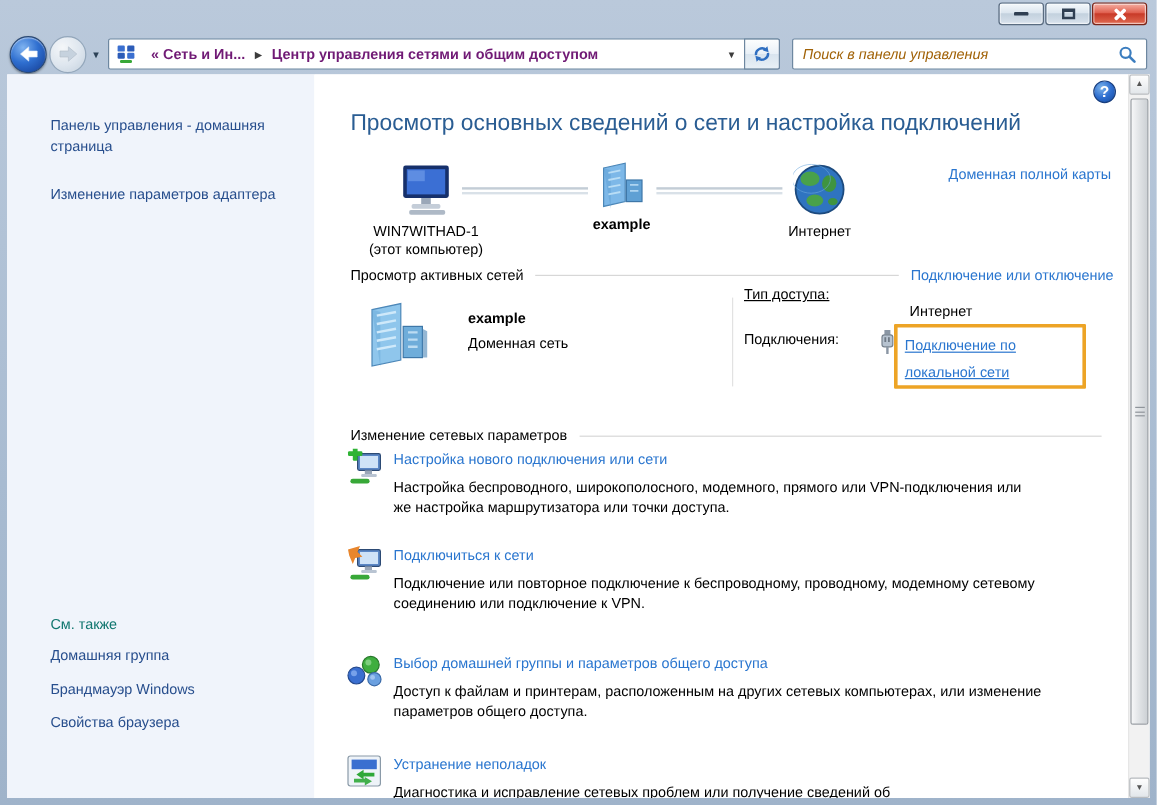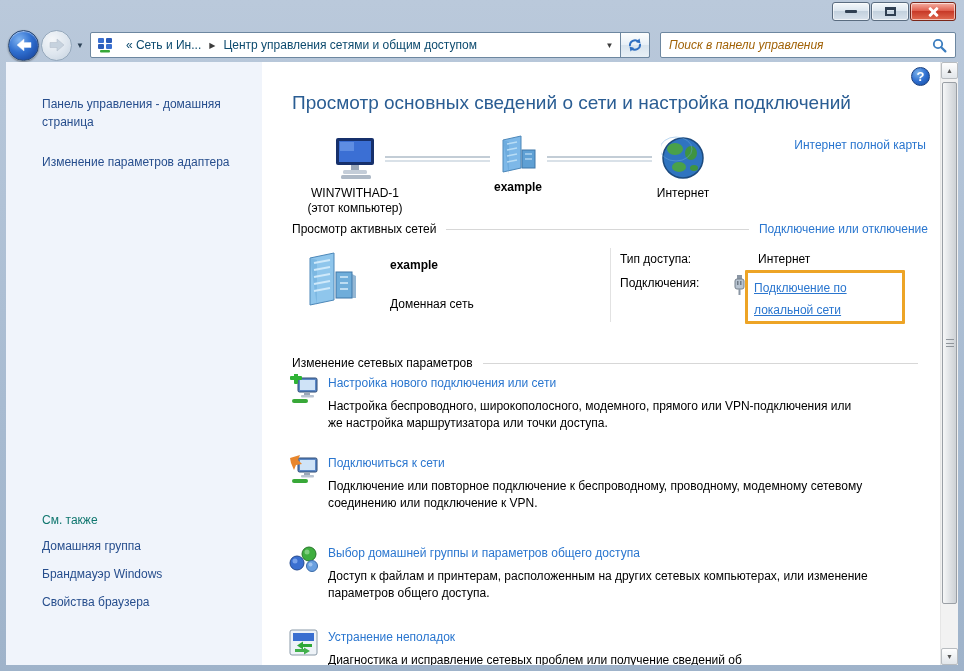--- a/index.html
+++ b/index.html
@@ -42,21 +42,21 @@
     margin-left:2px;
     background:radial-gradient(circle at 35% 30%,#ffffff 0%,#e4ebf2 55%,#c6d2de 100%);
     border:1px solid #8ea2b6; opacity:.85;
   }
   .nav-drop { font-size:8px; color:#2c4156; margin:0 6px 0 4px; }
   .addressbar {
     flex:1; height:26px; background:#fff; border:1px solid #6d87a0; border-radius:2px;
     display:flex; align-items:center; padding:0 0 0 6px; min-width:0;
   }
   .crumb-icon { width:18px; height:16px; flex:0 0 auto; margin-right:5px; }
-  .crumb { padding:12px 6px; height:24px; display:flex; align-items:center; white-space:nowrap; color:#0c4a6e; }
+  .crumb { padding:12px 6px; height:24px; display:flex; align-items:center; white-space:nowrap; color:#701a75;font-weight:bold; }
   .crumb-sep { font-size:8px; color:#3c3c3c; padding:0 2px; }
   .addr-spacer { flex:1; }
   .addr-drop { width:22px; height:24px; display:flex; align-items:center; justify-content:center; font-size:8px; color:#3c3c3c; border-left:1px solid transparent; }
   .refresh-seg {
     width:30px; height:26px; margin:-1px -1px -1px 0; border:1px solid #6d87a0; border-radius:0 2px 2px 0;
     background:linear-gradient(180deg,#fdfefe,#e8f0f7 50%,#d8e4ee 50%,#e8f0f6);
     display:flex; align-items:center; justify-content:center;
   }
   .searchbox {
     width:296px; height:26px; margin-left:10px; background:#fff; border:1px solid #6d87a0; border-radius:2px;
@@ -94,23 +94,23 @@
   .line1 { left:123px; top:22px; width:105px; }
   .line2 { left:285px; top:22px; width:105px; }
   
   .sec-hdr { position:absolute; left:30px; right:12px; display:flex; align-items:center; }
   .sec-hdr .rule { flex:1; border-top:1px solid #d7d7d7; margin:0 10px; }
   .sec-active { top:160px; }
   .sec-change { top:294px; }
   
   .bld-icon { position:absolute; left:40px; top:188px; }
   .net-name { position:absolute; left:128px; top:196px; font-weight:bold; }
-  .net-type { position:absolute; left:128px; top:235px; }
+  .net-type { position:absolute; left:128px; top:217px; }
   .card-divider { position:absolute; left:348px; top:186px; width:1px; height:74px; background:#e2e2e2; }
-  .lbl-access { position:absolute; left:358px; top:190px; }
+  .lbl-access { position:absolute; left:358px; top:176px;text-decoration:underline; }
   .val-access { position:absolute; left:496px; top:190px; }
   .lbl-conn { position:absolute; left:358px; top:214px; }
   .eth-icon { position:absolute; left:470px; top:212px; }
   .conn-link { position:absolute; left:492px; top:215px; line-height:22px; width:150px; }
   .conn-link a { text-decoration:underline; }
   .hl-box { position:absolute; left:483px; top:208px; width:160px; height:54px; border:3px solid #eda426; border-radius:1px; pointer-events:none; }
   
   .set-item { position:absolute; left:26px; right:20px; }
   .set-item .s-icon { position:absolute; left:0; top:0; }
   .s-title { position:absolute; left:40px; top:2px; }
@@ -202,21 +202,21 @@
         <span class="side-link">Брандмауэр Windows</span>
         <span class="side-link">Свойства браузера</span>
       </div>
     </div>
 
     <div class="main">
       <div class="help-icon">?</div>
       <h1 class="page-title">Просмотр основных сведений о сети и настройка подключений</h1>
 
       <div class="map-area">
-        <a class="cplink full-map">Интернет полной карты</a>
+        <a class="cplink full-map">Доменная полной карты</a>
 
         <div class="map-node node-computer">
           <svg width="48" height="44" viewBox="0 0 48 44">
             <rect x="5" y="2" width="38" height="27" rx="2" fill="#16306b"></rect>
             <rect x="8" y="5" width="32" height="21" fill="#3b6fd4"></rect>
             <rect x="9" y="6" width="14" height="9" fill="#6d9ae8" opacity="0.7"></rect>
             <rect x="20" y="29" width="8" height="5" fill="#9aa7b8"></rect>
             <rect x="12" y="34" width="24" height="4" rx="1.5" fill="#c4cdd8"></rect>
             <rect x="10" y="39" width="30" height="4" rx="1.5" fill="#aeb9c6"></rect>
           </svg>

